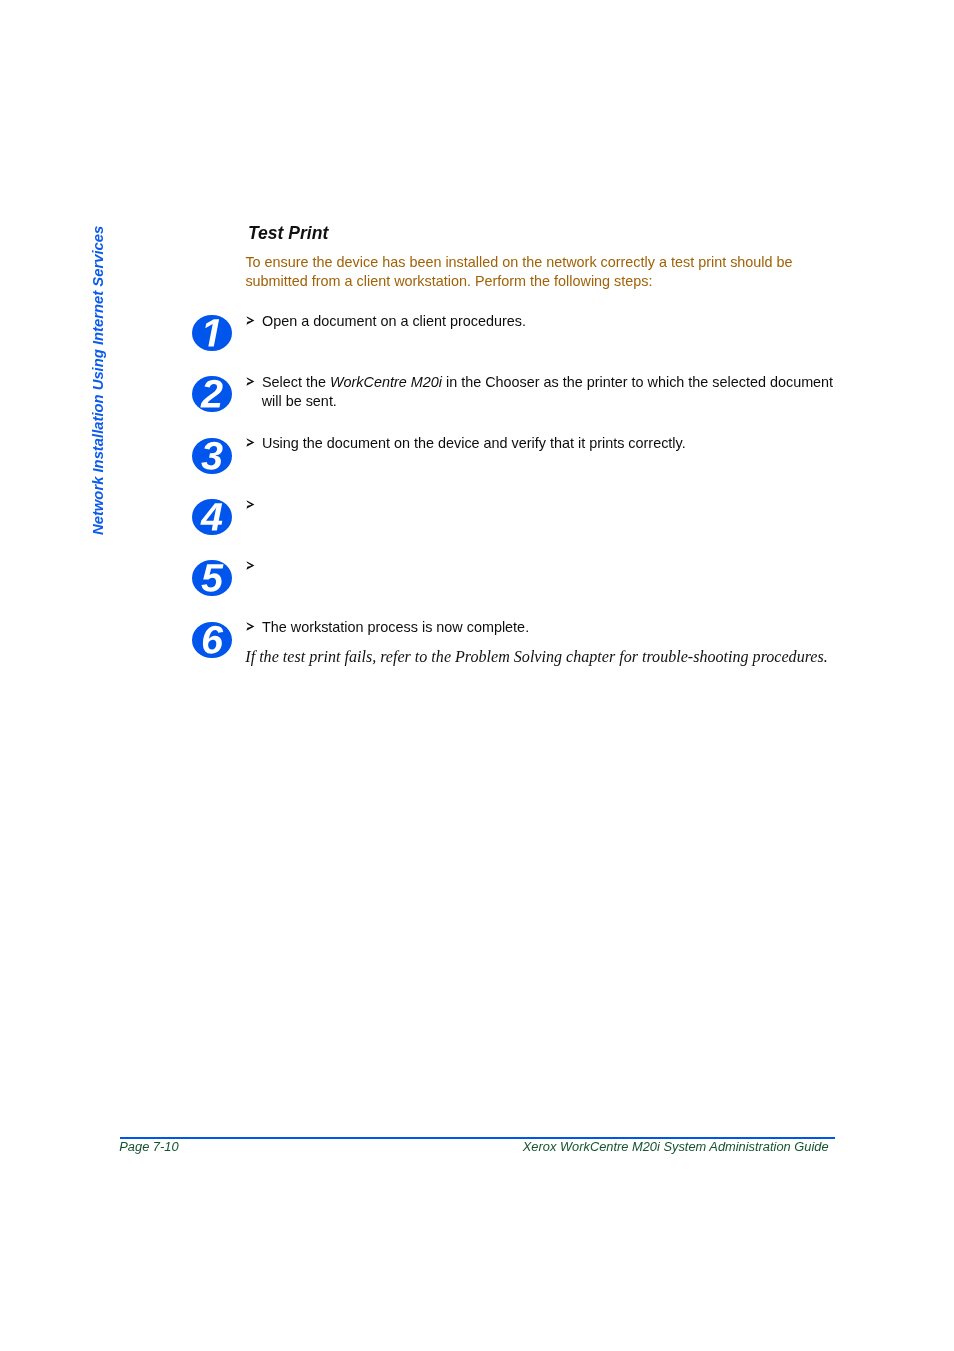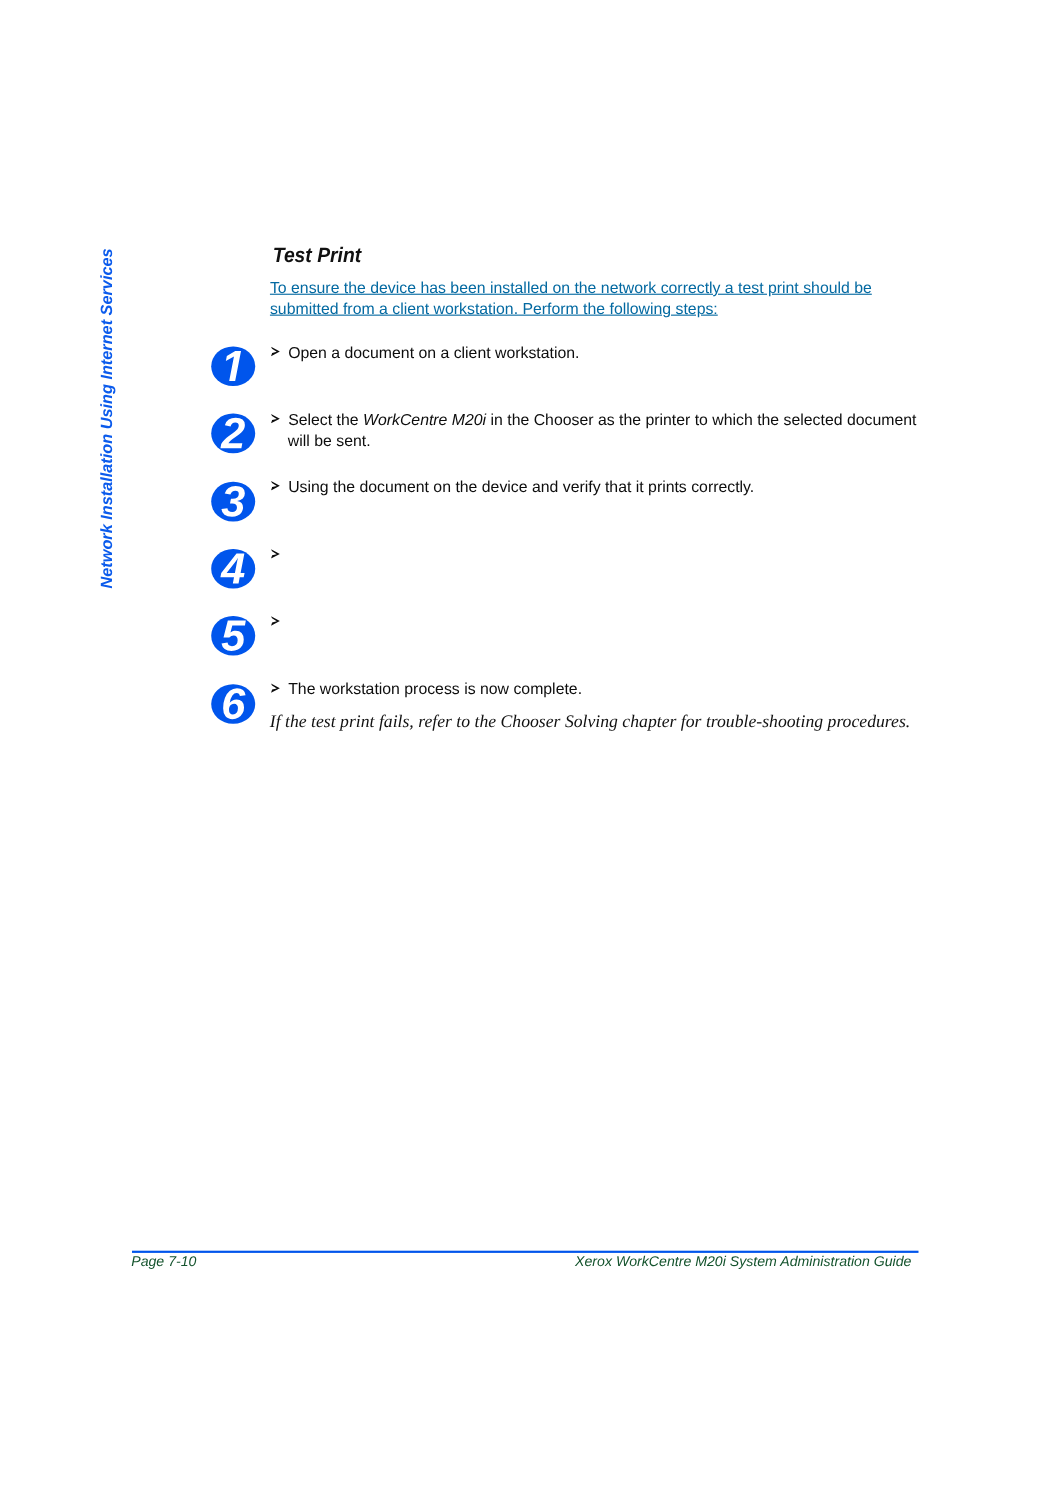--- a/index.html
+++ b/index.html
@@ -38,22 +38,21 @@
     line-height:18px;
     white-space:nowrap;
   }
 
   .intro {
     position:absolute;
     left:245.4px; top:252.5px;
     width:556px;
     font-size:14.4px;
     line-height:19.5px;
-    color:#0369a1;
-    text-decoration:underline;
+    color:#a16207;
   }
 
   .circle {
     position:absolute;
     left:192px;
     width:39.5px; height:36px;
     border-radius:50%;
     background:#0055EC;
   }
   .digit {
@@ -167,21 +166,21 @@
         <svg width="39.5" height="36" viewBox="0 0 39.5 36">
           <g transform="translate(9.0,31.4) scale(0.01935,-0.01935)">
             <path fill="#ffffff" d="M533 -20Q323 -20 209.0 113.0Q95 246 95 487Q95 756 178.5 973.5Q262 1191 411.5 1310.5Q561 1430 745 1430Q925 1430 1028.5 1346.5Q1132 1263 1150 1106L884 1065Q870 1138 833.0 1173.0Q796 1208 730 1208Q615 1208 530.0 1093.0Q445 978 406 746Q459 818 540.5 862.5Q622 907 725 907Q889 907 983.5 807.0Q1078 707 1078 533Q1078 382 1008.0 254.0Q938 126 813.5 53.0Q689 -20 533 -20ZM369 429Q369 324 418.0 262.0Q467 200 558 200Q665 200 728.5 281.5Q792 363 792 499Q792 596 744.5 648.0Q697 700 614 700Q547 700 490.0 666.0Q433 632 401.0 570.0Q369 508 369 429Z"></path>
           </g>
         </svg>
       </div>
 
     <div class="step-text" style="top:311.5px">
       <span class="bul"><svg width="9" height="9" viewBox="0 0 90 90" aria-hidden="true">
             <path fill="#0d0d0d" d="M4 3 L84 46 L4 88 L14 58 L56 48 L13 21 Z"></path>
-          </svg></span><span>Open a document on a client workstation.</span>
+          </svg></span><span>Open a document on a client procedures.</span>
     </div>
     <div class="step-text" style="top:373.1px">
       <span class="bul"><svg width="9" height="9" viewBox="0 0 90 90" aria-hidden="true">
             <path fill="#0d0d0d" d="M4 3 L84 46 L4 88 L14 58 L56 48 L13 21 Z"></path>
           </svg></span><span>Select the <em>WorkCentre M20i</em> in the Chooser as the printer to which the selected document will be sent.</span>
     </div>
     <div class="step-text" style="top:434.3px">
       <span class="bul"><svg width="9" height="9" viewBox="0 0 90 90" aria-hidden="true">
             <path fill="#0d0d0d" d="M4 3 L84 46 L4 88 L14 58 L56 48 L13 21 Z"></path>
           </svg></span><span>Using the document on the device and verify that it prints correctly.</span>
@@ -196,18 +195,18 @@
             <path fill="#0d0d0d" d="M4 3 L84 46 L4 88 L14 58 L56 48 L13 21 Z"></path>
           </svg></span>
     </div>
     <div class="step-text" style="top:618.4px">
       <span class="bul"><svg width="9" height="9" viewBox="0 0 90 90" aria-hidden="true">
             <path fill="#0d0d0d" d="M4 3 L84 46 L4 88 L14 58 L56 48 L13 21 Z"></path>
           </svg></span><span>The workstation process is now complete.</span>
     </div>
   </div>
 
-  <div class="note">If the test print fails, refer to the Chooser Solving chapter for trouble-shooting procedures.</div>
+  <div class="note">If the test print fails, refer to the Problem Solving chapter for trouble-shooting procedures.</div>
 
   <div class="footer-rule"></div>
   <div class="footer-text footer-left">Page 7-10</div>
   <div class="footer-text footer-right">Xerox WorkCentre M20i System Administration Guide</div>
 </div>
 
 </body></html>

